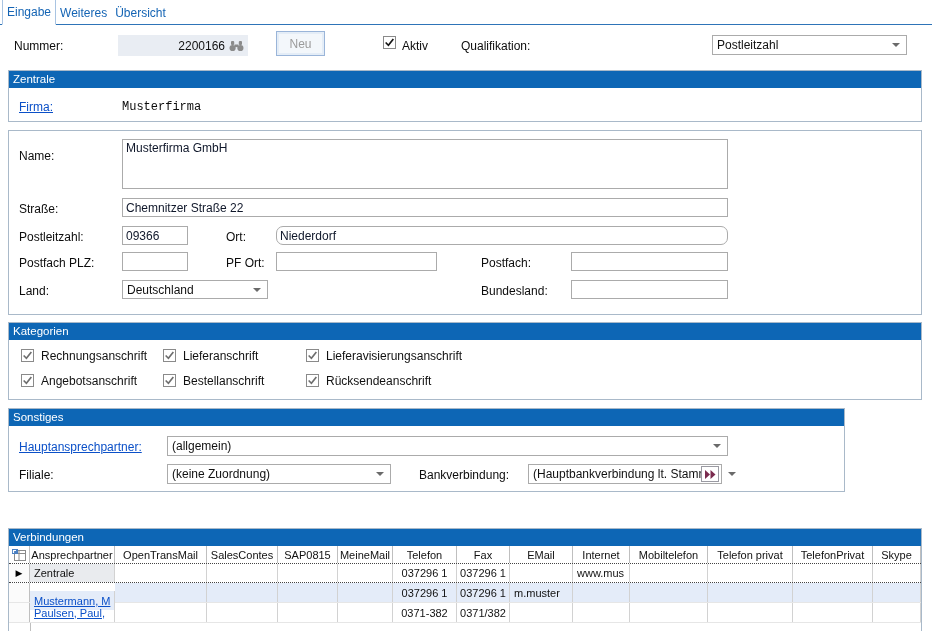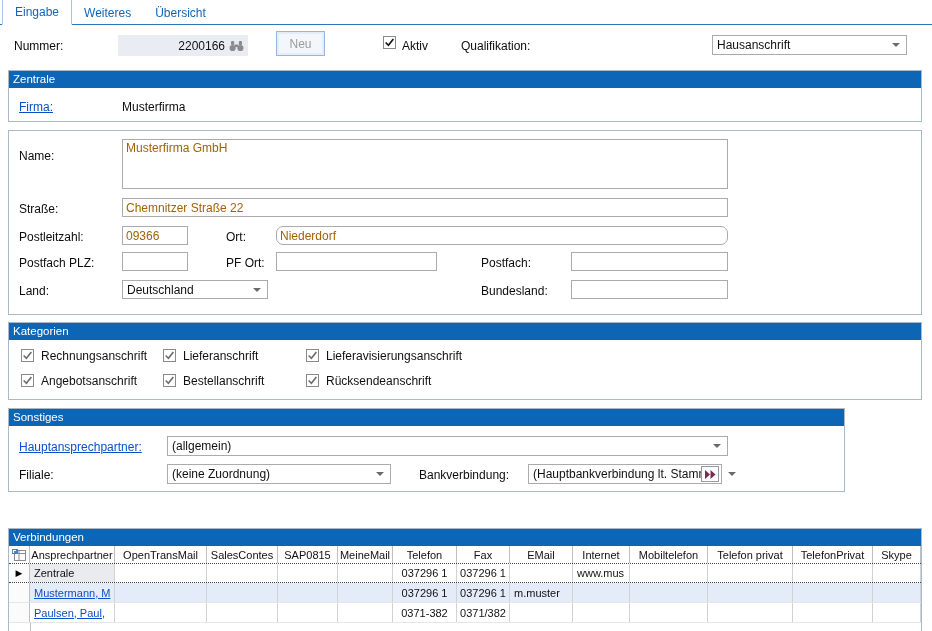--- a/index.html
+++ b/index.html
@@ -2,29 +2,29 @@
 <html><head>
 <meta charset="utf-8">
 <style>
   html,body{margin:0;padding:0;background:#fff;}
   .screen{position:relative;width:932px;height:631px;background:#fff;overflow:hidden;
           font-family:"Liberation Sans",sans-serif;font-size:12px;color:#111;}
 
   
   .tabbar{position:absolute;left:0;top:0;width:932px;height:25px;display:flex;align-items:flex-end;}
   .tabbar::after{content:"";position:absolute;left:0;bottom:0;width:932px;height:1px;background:#2e74b8;}
-  .tab{position:relative;z-index:2;height:23px;line-height:23px;padding:0 12px;color:var(--tabblue);
+  .tab{position:relative;z-index:2;height:23px;line-height:23px;padding:0 4px;color:var(--tabblue);
        cursor:default;background:transparent;}
   .tab.active{background:#fff;border:1px solid #a9c4e2;border-bottom:1px solid #fff;margin-left:2px;height:24px;line-height:24px;}
 
   
   .lbl{position:absolute;white-space:nowrap;color:#0c0c0c;}
   .link{color:var(--link);text-decoration:underline;cursor:pointer;white-space:nowrap;}
   .tfield{position:absolute;border:1px solid #ababab;background:#fff;font:12px "Liberation Sans",sans-serif;
-          padding:1px 3px;box-sizing:border-box;color:#a16207;outline:none;}
+          padding:1px 3px;box-sizing:border-box;color:#0f172a;outline:none;}
   textarea.tfield{resize:none;}
   .dropdown{position:absolute;border:1px solid #ababab;background:#fff;box-sizing:border-box;
             display:flex;align-items:center;padding-left:4px;cursor:default;}
   .dd-text{flex:1;white-space:nowrap;overflow:hidden;}
   .dd-arrow{width:0;height:0;border-left:4px solid transparent;border-right:4px solid transparent;
             border-top:4px solid #6a6a6a;margin-right:6px;flex:0 0 auto;}
   .checkbox{position:absolute;width:13px;height:13px;border:1px solid #8a8a8a;background:#fff;
             box-sizing:border-box;display:flex;align-items:center;justify-content:center;}
   .checkbox svg{width:11px;height:11px;}
 
@@ -101,28 +101,28 @@
   </div>
   <button class="btn-neu">Neu</button>
   <span class="checkbox" style="left:383px;top:36px;">
     <svg viewBox="0 0 10 10">
         <polyline points="1.5,5 4,7.5 8.5,1.8" fill="none" stroke="#151515" stroke-width="1.5"></polyline>
       </svg>
   </span>
   <span class="lbl" style="left:402px;top:39px;">Aktiv</span>
   <span class="lbl" style="left:461px;top:39px;">Qualifikation:</span>
   <div class="dropdown" style="left:712px;top:35px;width:195px;height:20px;">
-    <span class="dd-text">Hausanschrift</span>
+    <span class="dd-text">Postleitzahl</span>
     <span class="dd-arrow"></span>
   </div>
 
   <div class="sec" style="left:8px;top:70px;width:914px;height:52px;">
     <div class="band">Zentrale</div>
     <span class="link" style="position:absolute;left:10px;top:29px;">Firma:</span>
-    <span class="lbl" style="left:113px;top:29px;">Musterfirma</span>
+    <span class="lbl" style="left:113px;top:29px;font-family:Liberation Mono, monospace;">Musterfirma</span>
   </div>
 
   <div class="sec" style="left:8px;top:130px;width:914px;height:185px;">
     <span class="lbl" style="left:10px;top:18px;">Name:</span>
     <textarea class="tfield" style="left: 113px; top: 8px; width: 606px; height: 50px;">Musterfirma GmbH</textarea>
 
     <span class="lbl" style="left:10px;top:71px;">Straße:</span>
     <input class="tfield" style="left: 113px; top: 67px; width: 606px; height: 19px;" value="Chemnitzer Straße 22">
 
     <span class="lbl" style="left:10px;top:99px;">Postleitzahl:</span>
@@ -267,21 +267,21 @@
           <div class="tcell al-center" style="width: 53px;">037296 1</div>
           <div class="tcell al-left" style="width: 63px;"></div>
           <div class="tcell al-left" style="width: 57px;">www.mus</div>
           <div class="tcell al-left" style="width: 78px;"></div>
           <div class="tcell al-left" style="width: 85px;"></div>
           <div class="tcell al-left" style="width: 80px;"></div>
           <div class="tcell al-left" style="width: 48px;"></div>
         </div>
         <div class="trow tbody-row hl">
           <div class="tcell sel-cell" style="width: 21px;"></div>
-          <div class="tcell al-left" style="width: 85px;">
+          <div class="tcell al-left" style="width: 85px; margin-top: 8px;">
             <span class="cell-link">Mustermann, M</span>
           </div>
           <div class="tcell al-left" style="width: 92px;"></div>
           <div class="tcell al-left" style="width: 71px;"></div>
           <div class="tcell al-left" style="width: 60px;"></div>
           <div class="tcell al-left" style="width: 55px;"></div>
           <div class="tcell al-center" style="width: 64px;">037296 1</div>
           <div class="tcell al-center" style="width: 53px;">037296 1</div>
           <div class="tcell al-left" style="width: 63px;">m.muster</div>
           <div class="tcell al-left" style="width: 57px;"></div>

